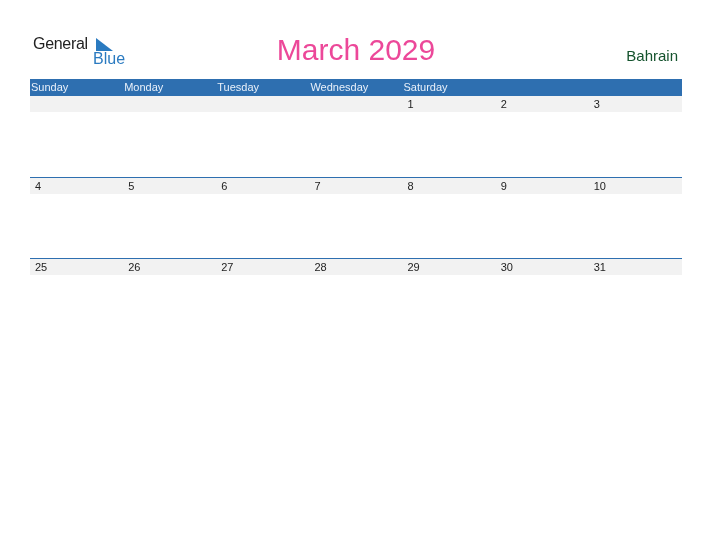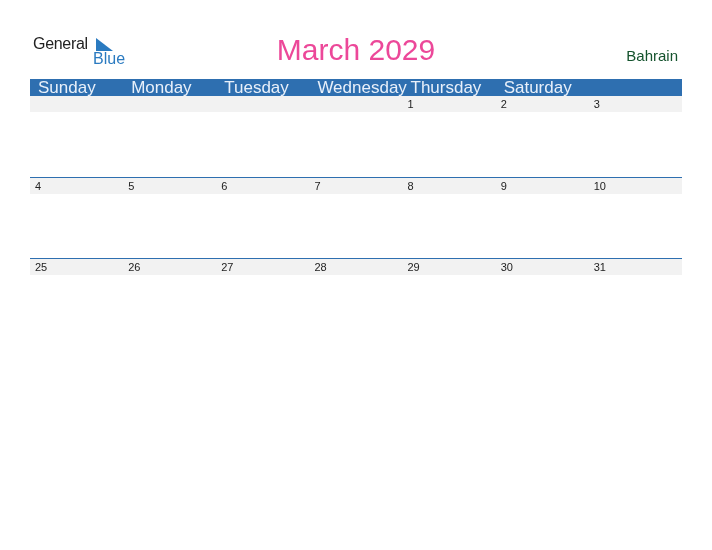--- a/index.html
+++ b/index.html
@@ -6,21 +6,21 @@
     body { width: 712px; height: 550px; position: relative; overflow: hidden; font-family: "Liberation Sans", sans-serif; }
     .logo { position: absolute; left: 33px; top: 35px; width: 90px; height: 34px; }
     .logo .general { position: absolute; left: 0; top: 0; font-size: 16px; color: #222; letter-spacing: -0.3px; }
     .logo .blue { position: absolute; left: 60px; top: 15px; font-size: 16px; color: #2a7ac0; }
     .logo .tri { position: absolute; left: 63px; top: 3px; width: 0; height: 0;
       border-left: 17px solid #2a7ac0; border-top: 13px solid transparent; }
     .title { position: absolute; left: 0; width: 712px; top: 33px; text-align: center; font-size: 30px; color: #ec4899; }
     .country { position: absolute; right: 34px; top: 47px; font-size: 15px; color: #14532d; }
     .grid { position: absolute; left: 30px; top: 79px; width: 652px; }
     .head { display: flex; height: 17px; background: #2e6fb0; }
-    .head .cell { width: 93.14px; color: #e8f0fa; font-size: 17px; line-height: 17px; padding-left: 8px; box-sizing: border-box; }
+    .head .cell { width: 93.14px; color: #e8f0fa; font-size: 11px; line-height: 17px; padding-left: 1px; box-sizing: border-box; }
     .week { height: 81px; box-sizing: border-box; }
     .week.bordered { border-top: 1px solid #2e6fb0; }
     .strip { display: flex; height: 16px; background: #f2f2f2; }
     .strip .cell { width: 93.14px; font-size: 11px; line-height: 16px; color: #222; padding-left: 5px; box-sizing: border-box; }
   </style>
 </head>
 <body>
 
 <div class="logo">
   <span class="general">General</span>
@@ -30,21 +30,20 @@
 
 <div class="title">March 2029</div>
 <div class="country">Bahrain</div>
 
 <div class="grid">
   <div class="head">
     <div class="cell">Sunday</div>
     <div class="cell">Monday</div>
     <div class="cell">Tuesday</div>
     <div class="cell">Wednesday</div>
-    <div class="cell">Thursday</div>
     <div class="cell">Saturday</div>
   </div>
   <div id="weeks">
       <div class="week">
         <div class="strip">
           <div class="cell"></div>
           <div class="cell"></div>
           <div class="cell"></div>
           <div class="cell"></div>
           <div class="cell">1</div>

